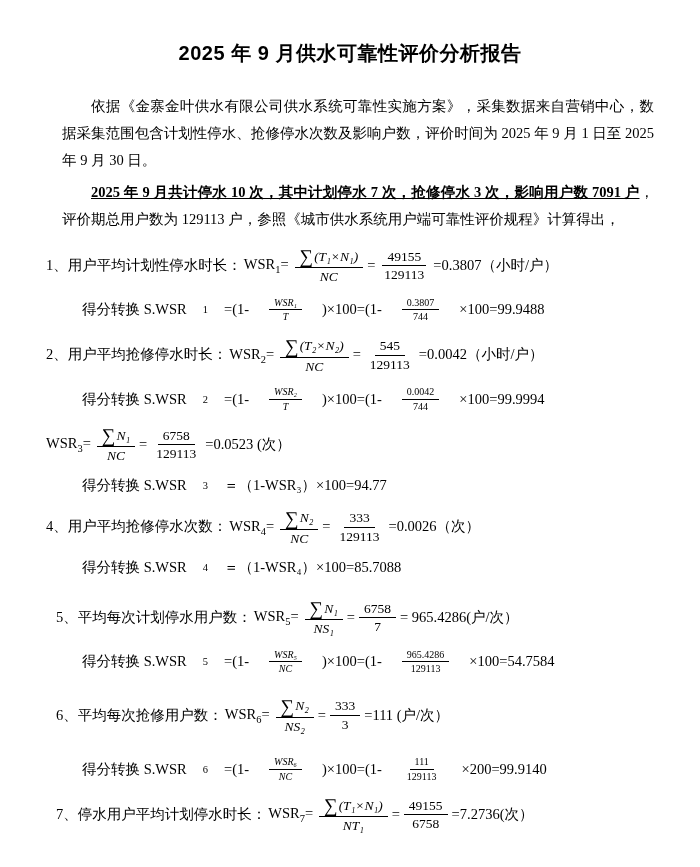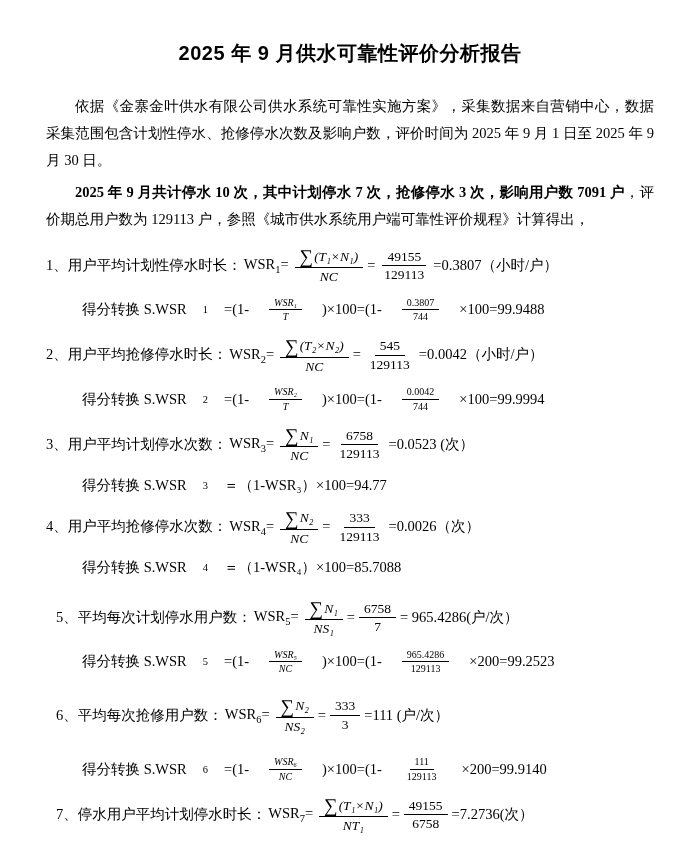--- a/index.html
+++ b/index.html
@@ -27,23 +27,23 @@
     font-weight: bold;
     letter-spacing: 0.5px;
     margin: 8px 0 26px 0;
     font-family: "Liberation Sans", "DejaVu Sans", sans-serif;
   }
   .para {
     font-size: 14.5px;
     line-height: 1.85;
     text-align: justify;
     text-indent: 2em;
-    margin: 0 0 6px 0;
-  }
-  .para b { font-weight: bold; }
+    margin: 0 0 6px 16px;
+  }
+  .para b { font-weight: bold; text-decoration: underline; }
 
   .formula-line {
     display: flex;
     align-items: center;
     font-size: 14.5px;
     line-height: 1.5;
     margin: 14px 0 4px 0;
     white-space: nowrap;
   }
   .formula-line.indent2 { padding-left: 10px; }
@@ -168,21 +168,20 @@
     </span>
     <span>)×100=(1-</span>
     <span class="frac">
       <span class="num">0.0042</span>
       <span class="den">744</span>
     </span>
     <span>×100=99.9994</span>
   </div>
 
   <div class="formula-line">
-    <span class="lbl">3、用户平均计划停水次数：</span>
     <span class="eqname"><span>WSR</span><span class="sub">3</span>=</span>
     <span class="frac">
       <span class="num">
           <span class="sigma">∑</span>
           <span class="ital">N₁</span>
         </span>
       <span class="den ital">NC</span>
     </span>
     <span>=</span>
     <span class="frac">
@@ -243,21 +242,21 @@
       <span>=(1-</span>
     <span class="frac">
       <span class="num ital">WSR₅</span>
       <span class="den ital">NC</span>
     </span>
     <span>)×100=(1-</span>
     <span class="frac">
       <span class="num">965.4286</span>
       <span class="den">129113</span>
     </span>
-    <span>×200=99.2523</span>
+    <span>×100=54.7584</span>
   </div>
 
   <div class="formula-line indent2 gap-lg">
     <span class="lbl">6、平均每次抢修用户数：</span>
     <span class="eqname"><span>WSR</span><span class="sub">6</span>=</span>
     <span class="frac">
       <span class="num">
           <span class="sigma">∑</span>
           <span class="ital">N₂</span>
         </span>

